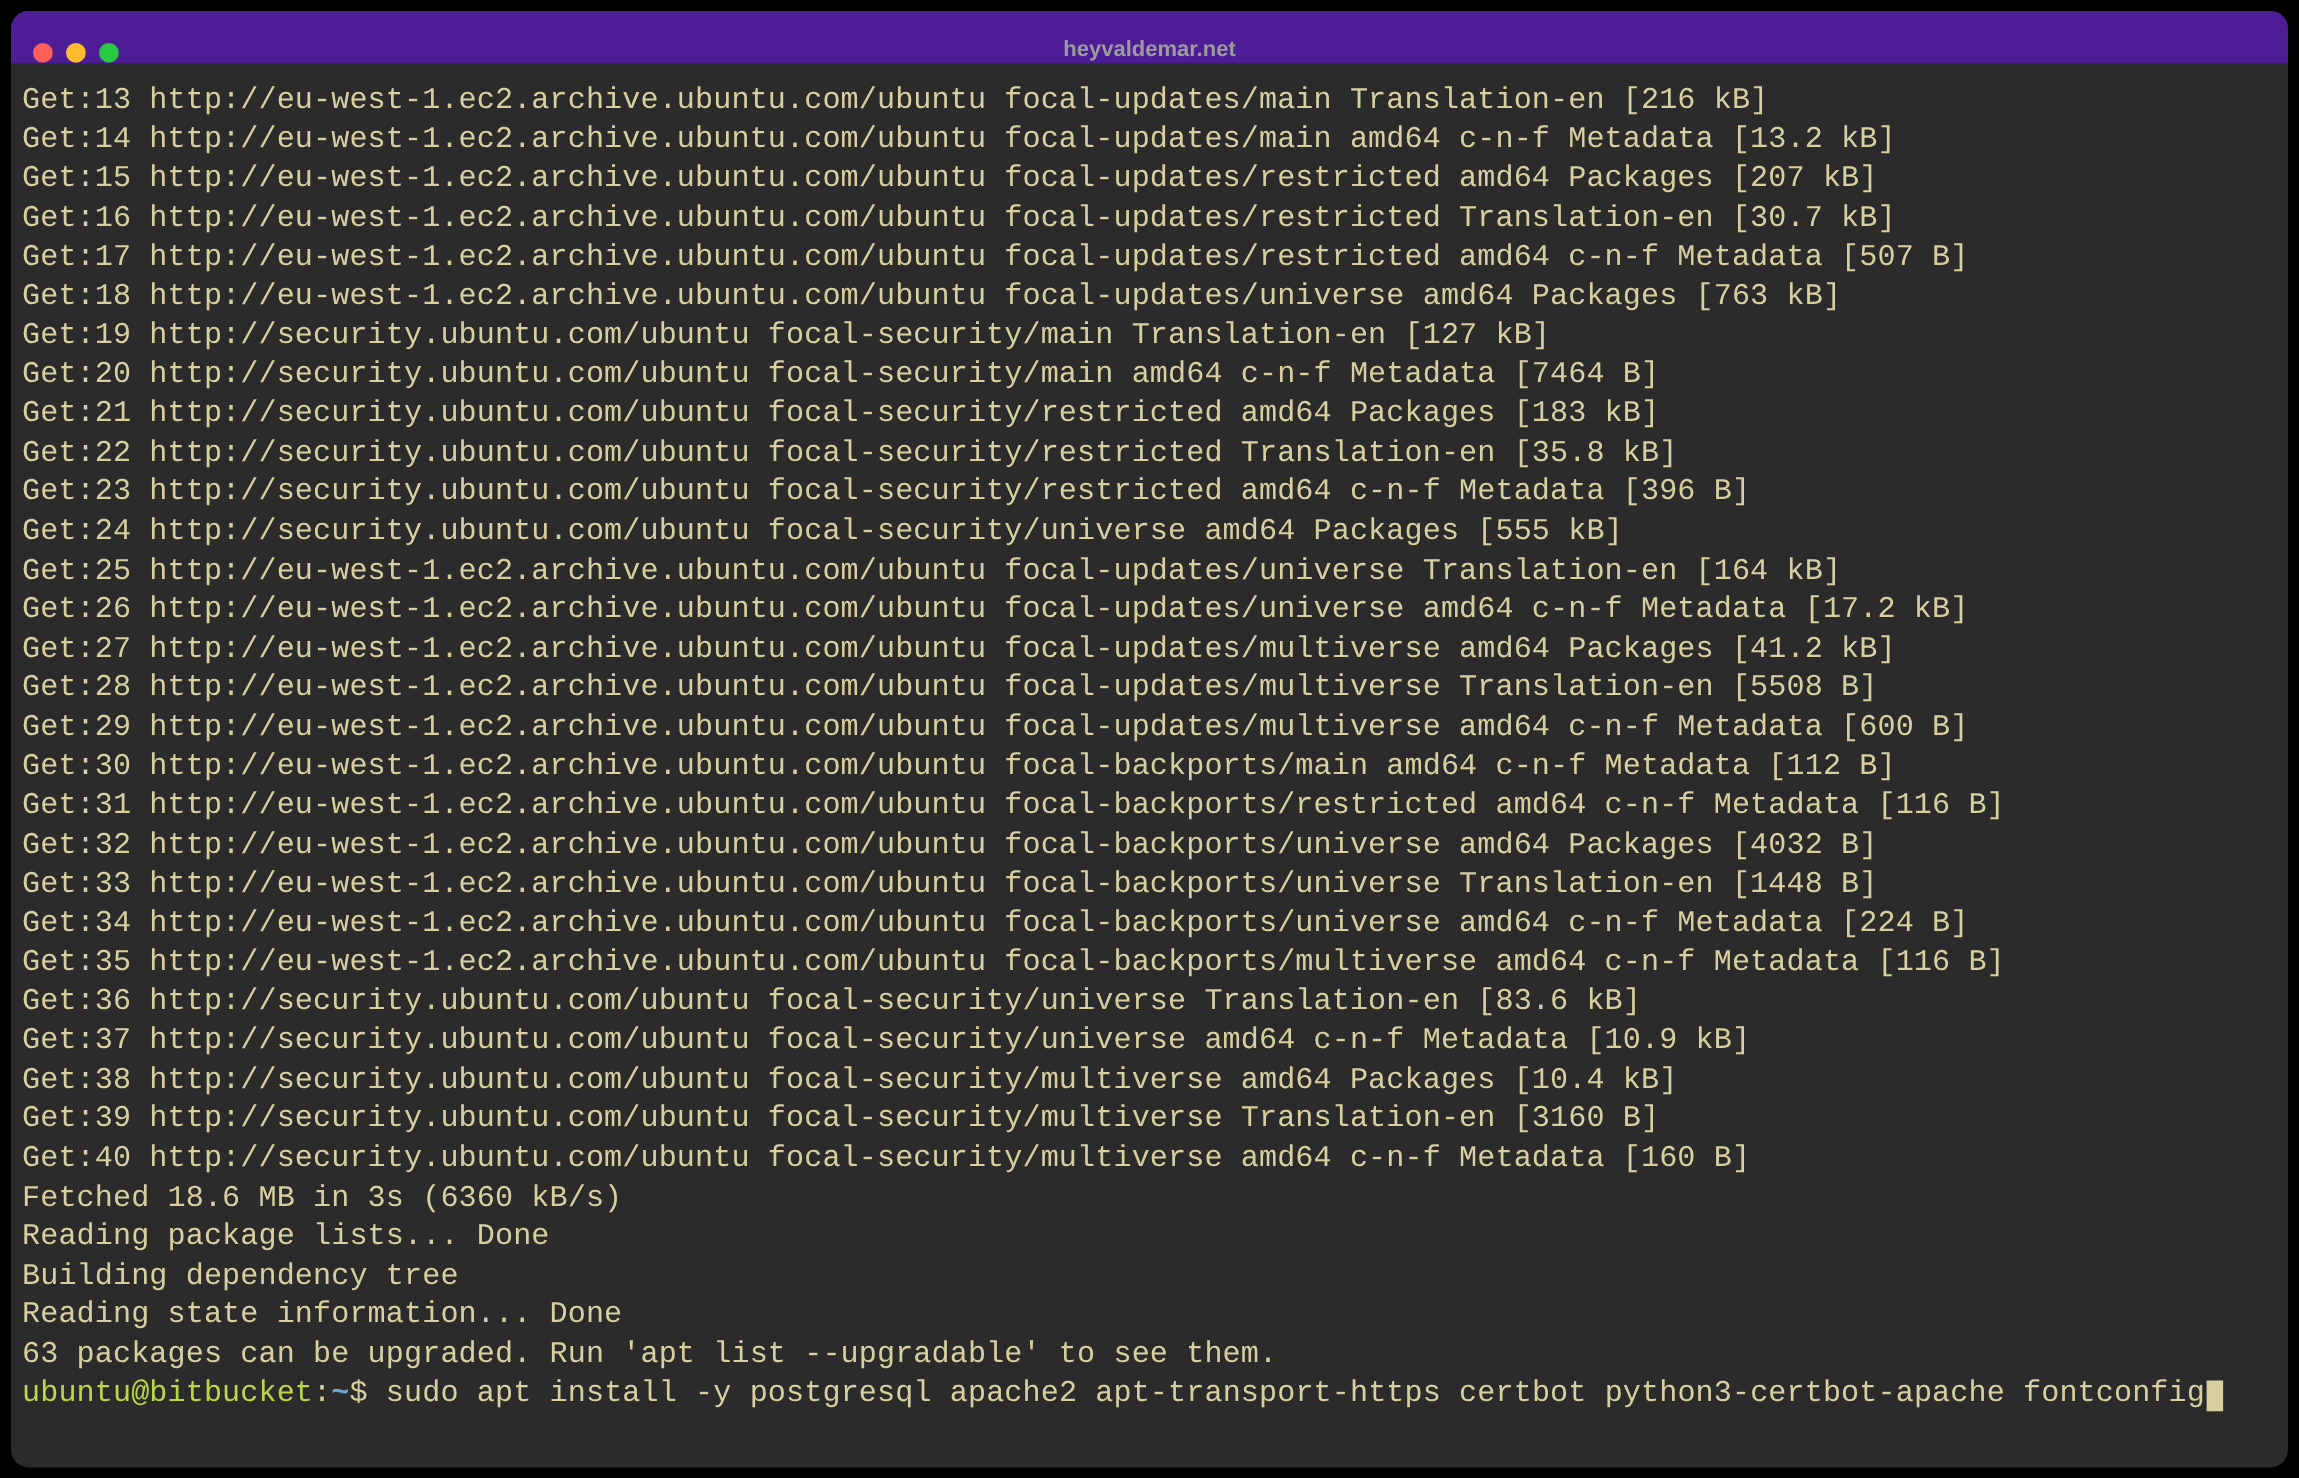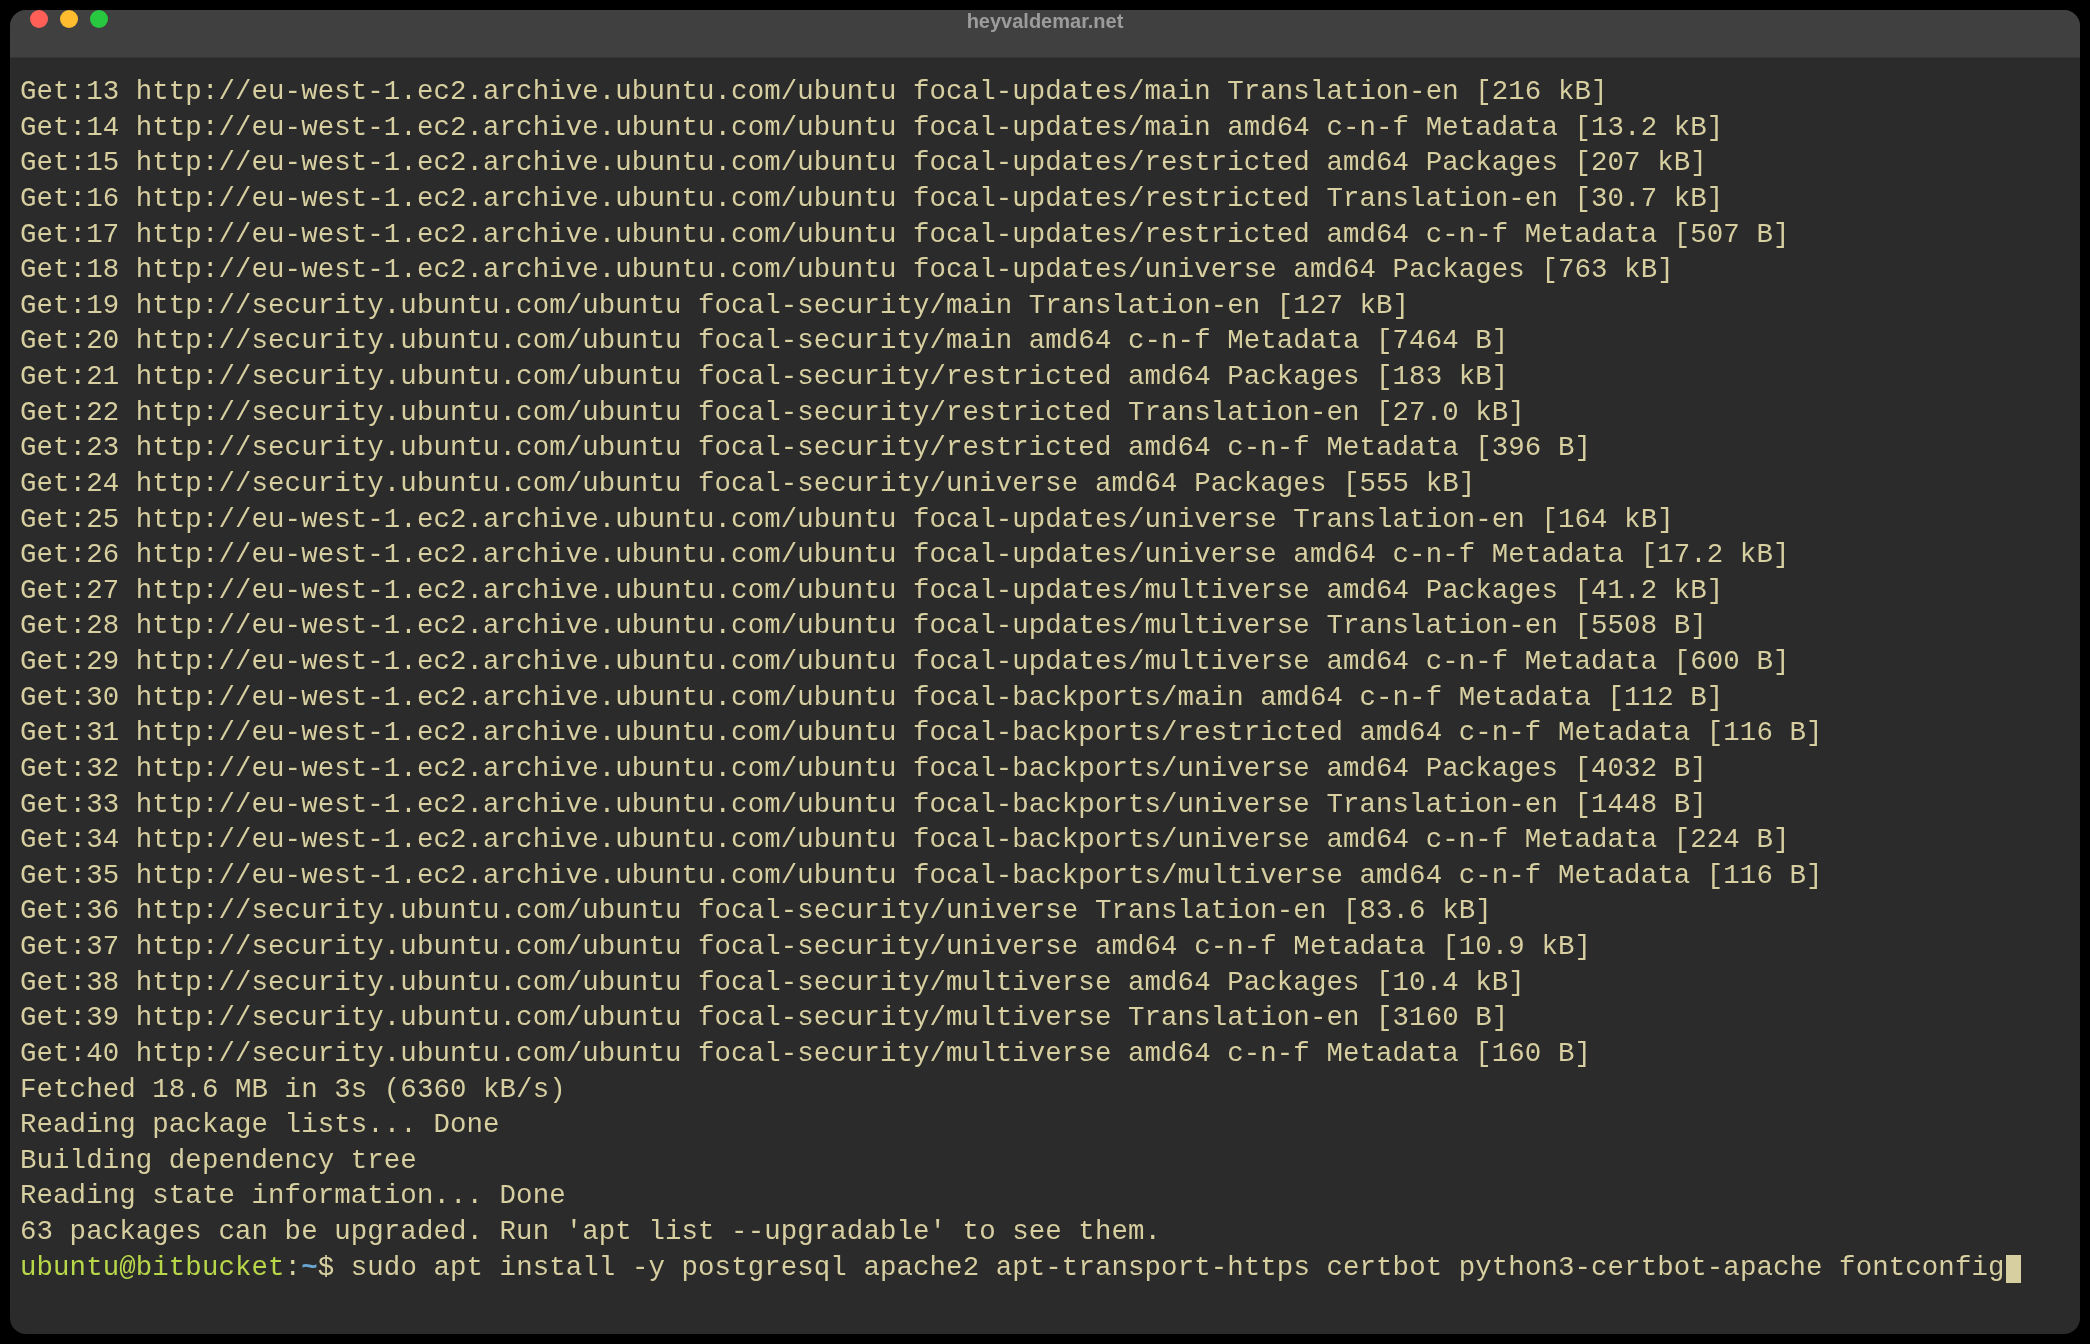--- a/index.html
+++ b/index.html
@@ -17,23 +17,23 @@
     border-radius: 16px;
     display: flex;
     flex-direction: column;
     overflow: hidden;
     box-shadow: 0 4px 30px rgba(0,0,0,0.5);
   }
   .titlebar {
     height: 48px;
     flex: 0 0 48px;
     display: flex;
-    align-items: flex-start;
+    align-items: flex-end;
     position: relative;
-    background: #404040;
+    background: #4c1d95;
     border-bottom: 1px solid rgba(0,0,0,0.15);
   }
   .traffic-lights {
     display: flex;
     gap: 12px;
     margin-left: 20px;
   }
   .tl {
     width: 18px;
     height: 18px;
@@ -90,21 +90,21 @@
 
   <div class="terminal" id="terminal-body"><span>Get:13 http://eu-west-1.ec2.archive.ubuntu.com/ubuntu focal-updates/main Translation-en [216 kB]</span>
 <span>Get:14 http://eu-west-1.ec2.archive.ubuntu.com/ubuntu focal-updates/main amd64 c-n-f Metadata [13.2 kB]</span>
 <span>Get:15 http://eu-west-1.ec2.archive.ubuntu.com/ubuntu focal-updates/restricted amd64 Packages [207 kB]</span>
 <span>Get:16 http://eu-west-1.ec2.archive.ubuntu.com/ubuntu focal-updates/restricted Translation-en [30.7 kB]</span>
 <span>Get:17 http://eu-west-1.ec2.archive.ubuntu.com/ubuntu focal-updates/restricted amd64 c-n-f Metadata [507 B]</span>
 <span>Get:18 http://eu-west-1.ec2.archive.ubuntu.com/ubuntu focal-updates/universe amd64 Packages [763 kB]</span>
 <span>Get:19 http://security.ubuntu.com/ubuntu focal-security/main Translation-en [127 kB]</span>
 <span>Get:20 http://security.ubuntu.com/ubuntu focal-security/main amd64 c-n-f Metadata [7464 B]</span>
 <span>Get:21 http://security.ubuntu.com/ubuntu focal-security/restricted amd64 Packages [183 kB]</span>
-<span>Get:22 http://security.ubuntu.com/ubuntu focal-security/restricted Translation-en [27.0 kB]</span>
+<span>Get:22 http://security.ubuntu.com/ubuntu focal-security/restricted Translation-en [35.8 kB]</span>
 <span>Get:23 http://security.ubuntu.com/ubuntu focal-security/restricted amd64 c-n-f Metadata [396 B]</span>
 <span>Get:24 http://security.ubuntu.com/ubuntu focal-security/universe amd64 Packages [555 kB]</span>
 <span>Get:25 http://eu-west-1.ec2.archive.ubuntu.com/ubuntu focal-updates/universe Translation-en [164 kB]</span>
 <span>Get:26 http://eu-west-1.ec2.archive.ubuntu.com/ubuntu focal-updates/universe amd64 c-n-f Metadata [17.2 kB]</span>
 <span>Get:27 http://eu-west-1.ec2.archive.ubuntu.com/ubuntu focal-updates/multiverse amd64 Packages [41.2 kB]</span>
 <span>Get:28 http://eu-west-1.ec2.archive.ubuntu.com/ubuntu focal-updates/multiverse Translation-en [5508 B]</span>
 <span>Get:29 http://eu-west-1.ec2.archive.ubuntu.com/ubuntu focal-updates/multiverse amd64 c-n-f Metadata [600 B]</span>
 <span>Get:30 http://eu-west-1.ec2.archive.ubuntu.com/ubuntu focal-backports/main amd64 c-n-f Metadata [112 B]</span>
 <span>Get:31 http://eu-west-1.ec2.archive.ubuntu.com/ubuntu focal-backports/restricted amd64 c-n-f Metadata [116 B]</span>
 <span>Get:32 http://eu-west-1.ec2.archive.ubuntu.com/ubuntu focal-backports/universe amd64 Packages [4032 B]</span>

